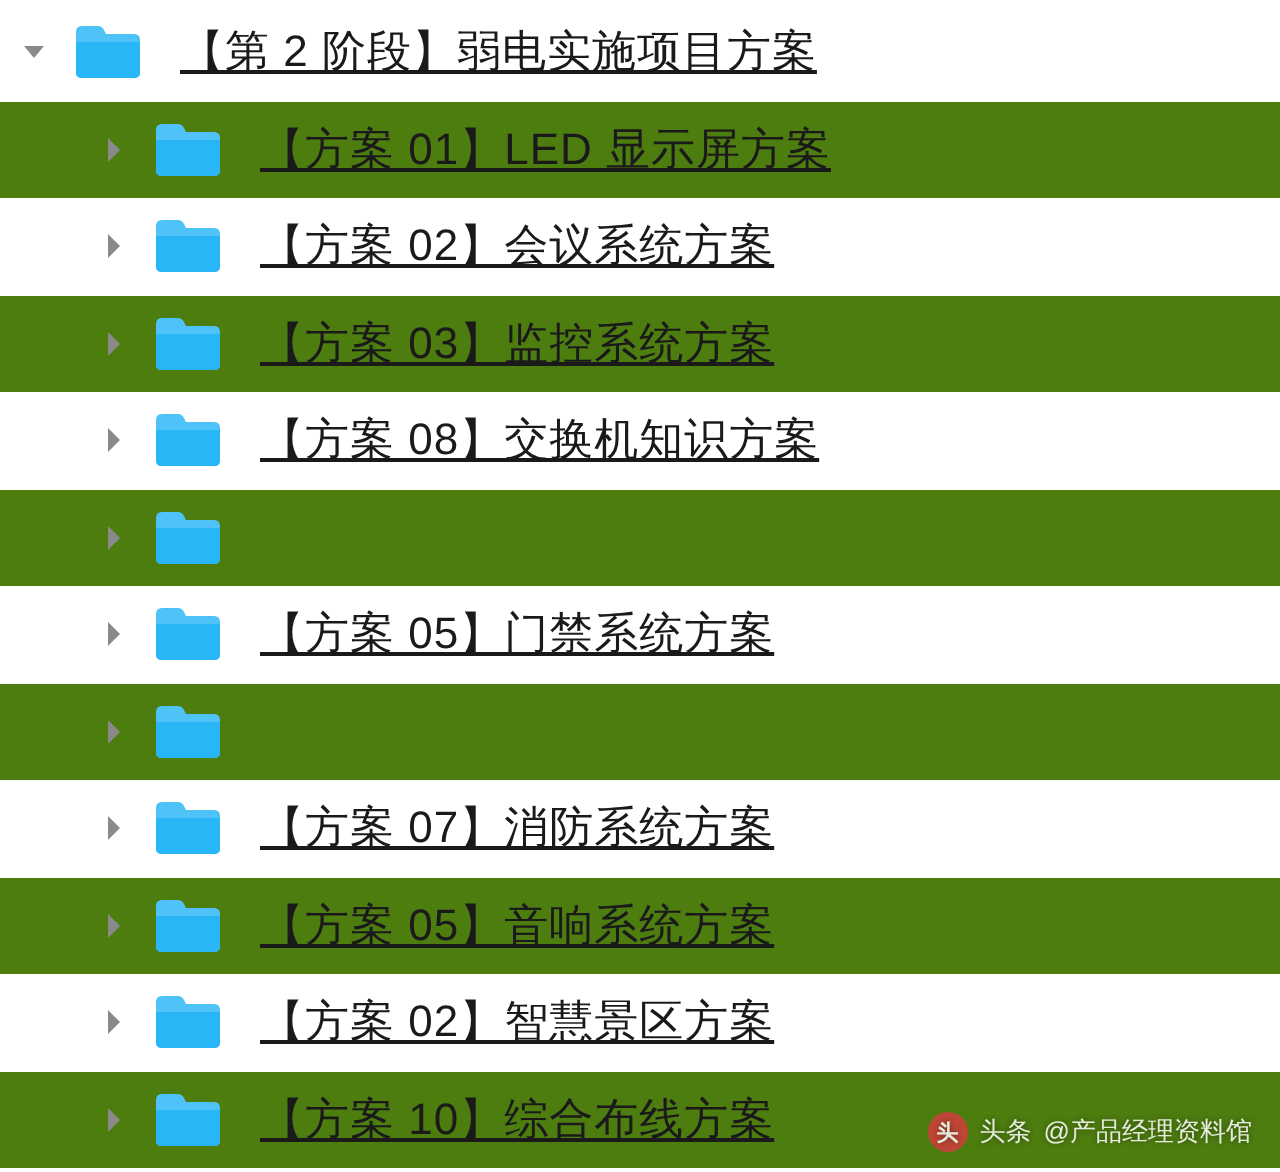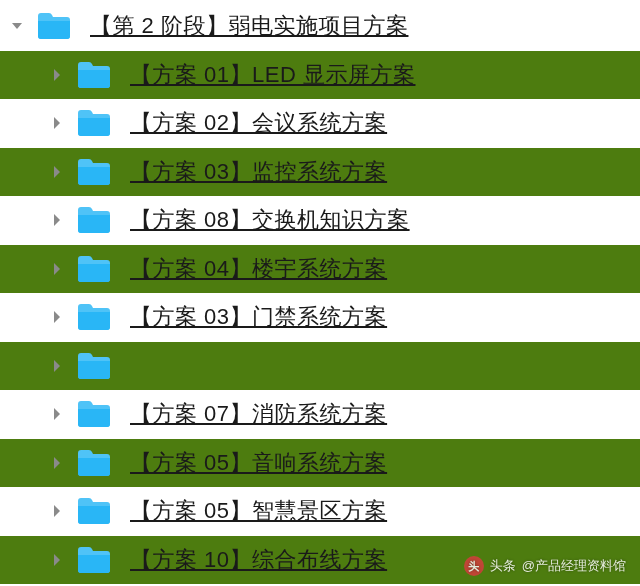--- a/index.html
+++ b/index.html
@@ -154,37 +154,36 @@
       <svg width="16" height="16" viewBox="0 0 16 16">
           <path d="M5 2 L11 8 L5 14 Z" fill="#8a8a8a"></path>
         </svg>
     </span>
     <span class="folder-icon">
       <svg width="36" height="30" viewBox="0 0 36 30">
           <path d="M2 5 Q2 2 5 2 L13 2 Q15 2 16 4 L17 6 L31 6 Q34 6 34 9 L34 25 Q34 28 31 28 L5 28 Q2 28 2 25 Z" fill="#4fc3f7"></path>
           <path d="M2 10 L34 10 L34 25 Q34 28 31 28 L5 28 Q2 28 2 25 Z" fill="#29b6f6"></path>
         </svg>
     </span>
-    <span class="label">【方案 04】楼宇系统方案</span>
-  </div>
-
-  <div class="row">
-    <div class="indent-child"></div>
-    <span class="disclosure">
-      <svg width="16" height="16" viewBox="0 0 16 16">
-          <path d="M5 2 L11 8 L5 14 Z" fill="#8a8a8a"></path>
-        </svg>
-    </span>
-    <span class="folder-icon">
-      <svg width="36" height="30" viewBox="0 0 36 30">
-          <path d="M2 5 Q2 2 5 2 L13 2 Q15 2 16 4 L17 6 L31 6 Q34 6 34 9 L34 25 Q34 28 31 28 L5 28 Q2 28 2 25 Z" fill="#4fc3f7"></path>
-          <path d="M2 10 L34 10 L34 25 Q34 28 31 28 L5 28 Q2 28 2 25 Z" fill="#29b6f6"></path>
-        </svg>
-    </span>
-    <span class="label">【方案 03】门禁系统方案</span>
+  </div>
+
+  <div class="row">
+    <div class="indent-child"></div>
+    <span class="disclosure">
+      <svg width="16" height="16" viewBox="0 0 16 16">
+          <path d="M5 2 L11 8 L5 14 Z" fill="#8a8a8a"></path>
+        </svg>
+    </span>
+    <span class="folder-icon">
+      <svg width="36" height="30" viewBox="0 0 36 30">
+          <path d="M2 5 Q2 2 5 2 L13 2 Q15 2 16 4 L17 6 L31 6 Q34 6 34 9 L34 25 Q34 28 31 28 L5 28 Q2 28 2 25 Z" fill="#4fc3f7"></path>
+          <path d="M2 10 L34 10 L34 25 Q34 28 31 28 L5 28 Q2 28 2 25 Z" fill="#29b6f6"></path>
+        </svg>
+    </span>
+    <span class="label">【方案 05】门禁系统方案</span>
   </div>
 
   <div class="row alt">
     <div class="indent-child"></div>
     <span class="disclosure">
       <svg width="16" height="16" viewBox="0 0 16 16">
           <path d="M5 2 L11 8 L5 14 Z" fill="#8a8a8a"></path>
         </svg>
     </span>
     <span class="folder-icon">
@@ -233,21 +232,21 @@
       <svg width="16" height="16" viewBox="0 0 16 16">
           <path d="M5 2 L11 8 L5 14 Z" fill="#8a8a8a"></path>
         </svg>
     </span>
     <span class="folder-icon">
       <svg width="36" height="30" viewBox="0 0 36 30">
           <path d="M2 5 Q2 2 5 2 L13 2 Q15 2 16 4 L17 6 L31 6 Q34 6 34 9 L34 25 Q34 28 31 28 L5 28 Q2 28 2 25 Z" fill="#4fc3f7"></path>
           <path d="M2 10 L34 10 L34 25 Q34 28 31 28 L5 28 Q2 28 2 25 Z" fill="#29b6f6"></path>
         </svg>
     </span>
-    <span class="label">【方案 05】智慧景区方案</span>
+    <span class="label">【方案 02】智慧景区方案</span>
   </div>
 
   <div class="row alt">
     <div class="indent-child"></div>
     <span class="disclosure">
       <svg width="16" height="16" viewBox="0 0 16 16">
           <path d="M5 2 L11 8 L5 14 Z" fill="#8a8a8a"></path>
         </svg>
     </span>
     <span class="folder-icon">

